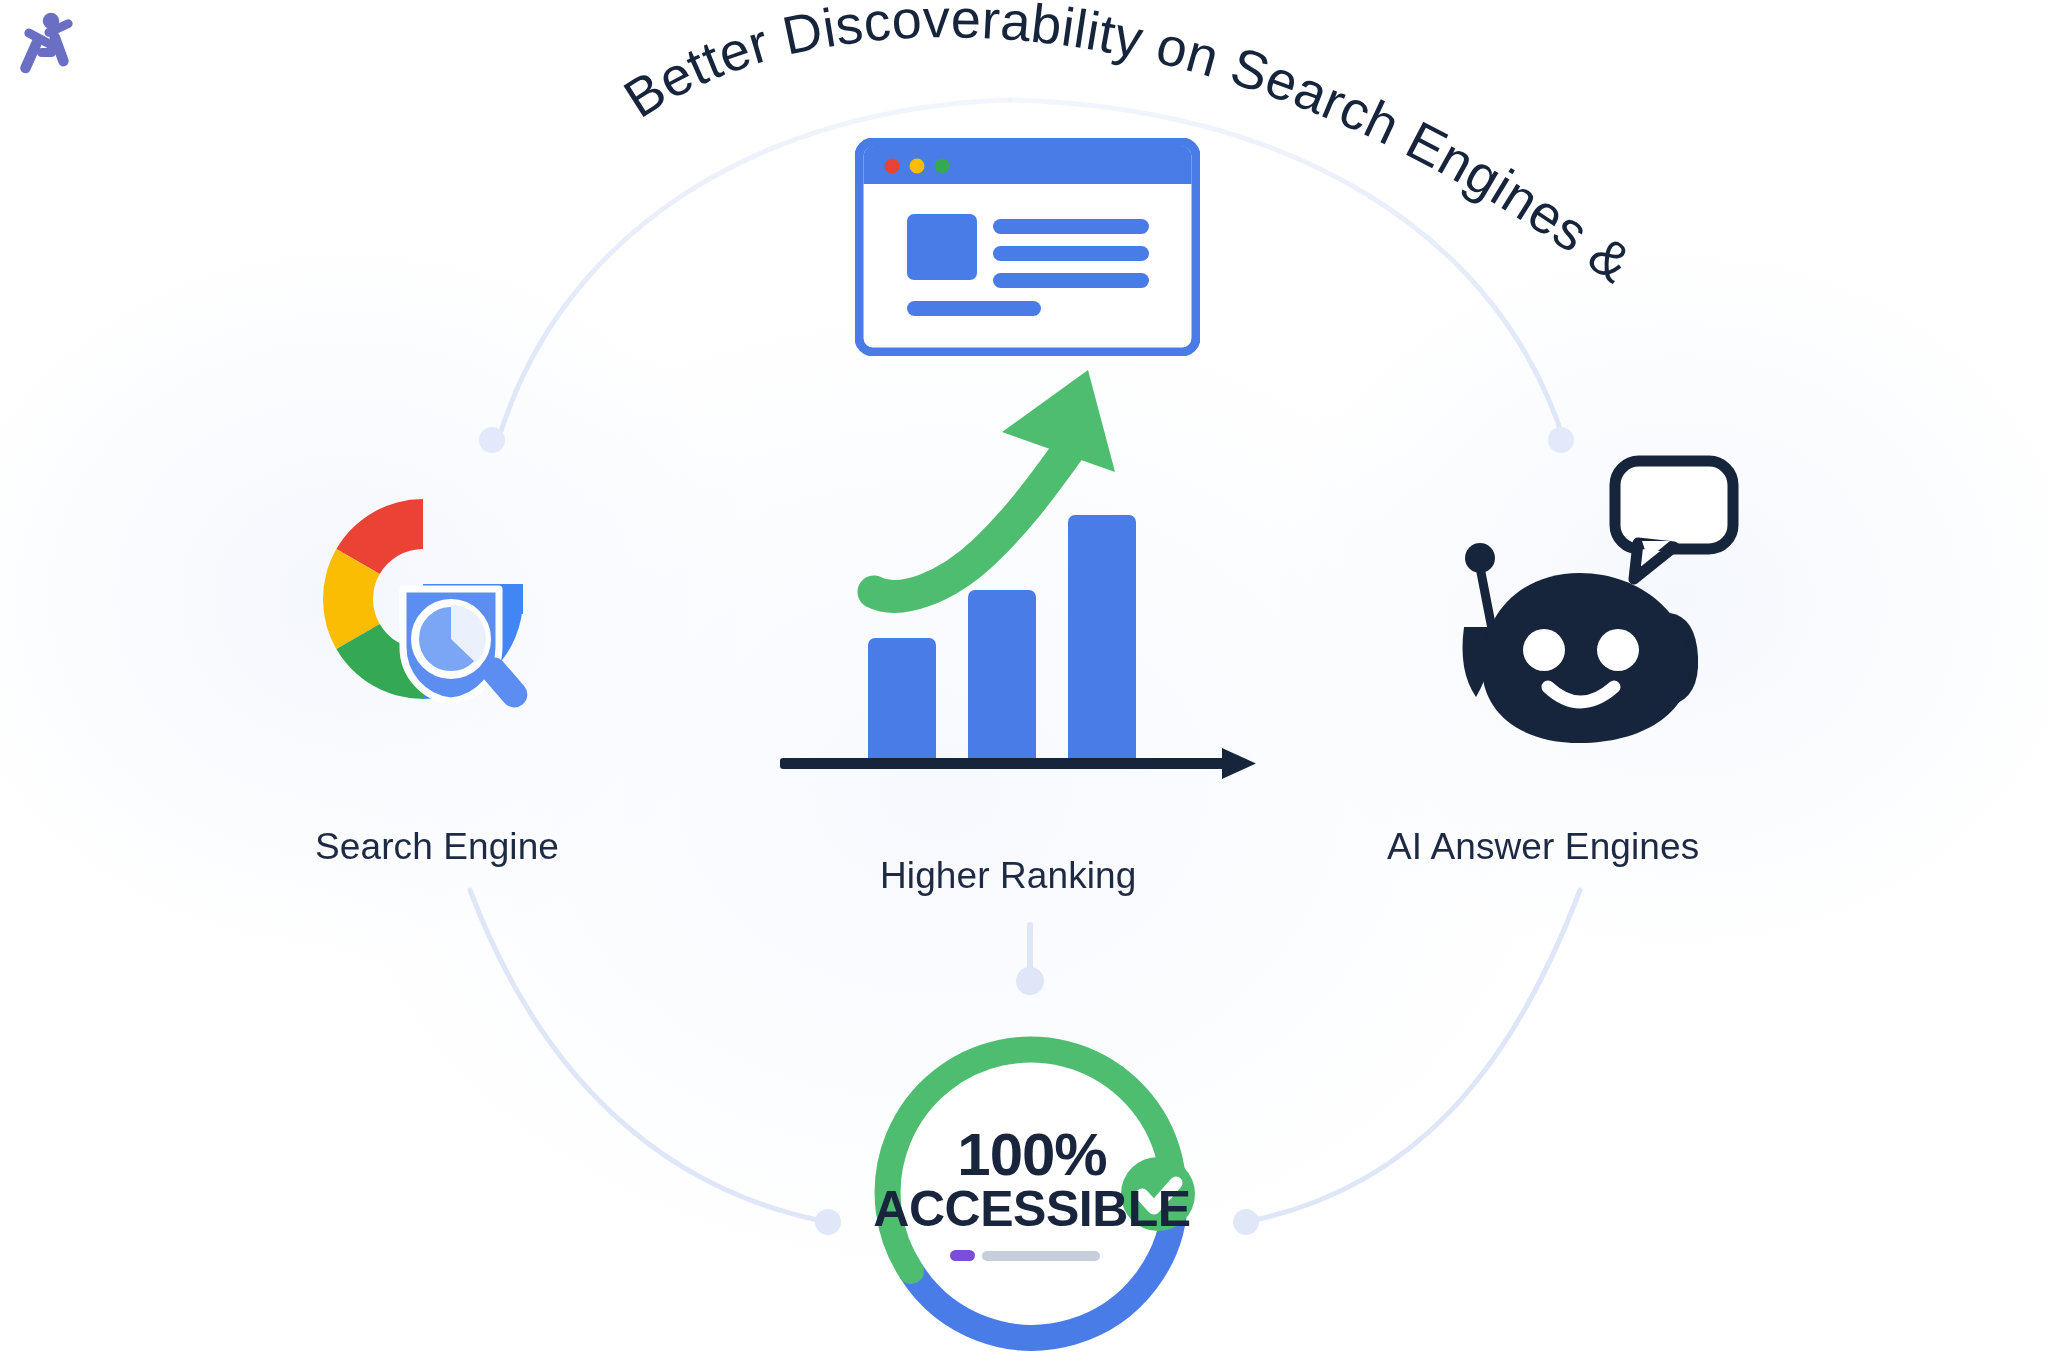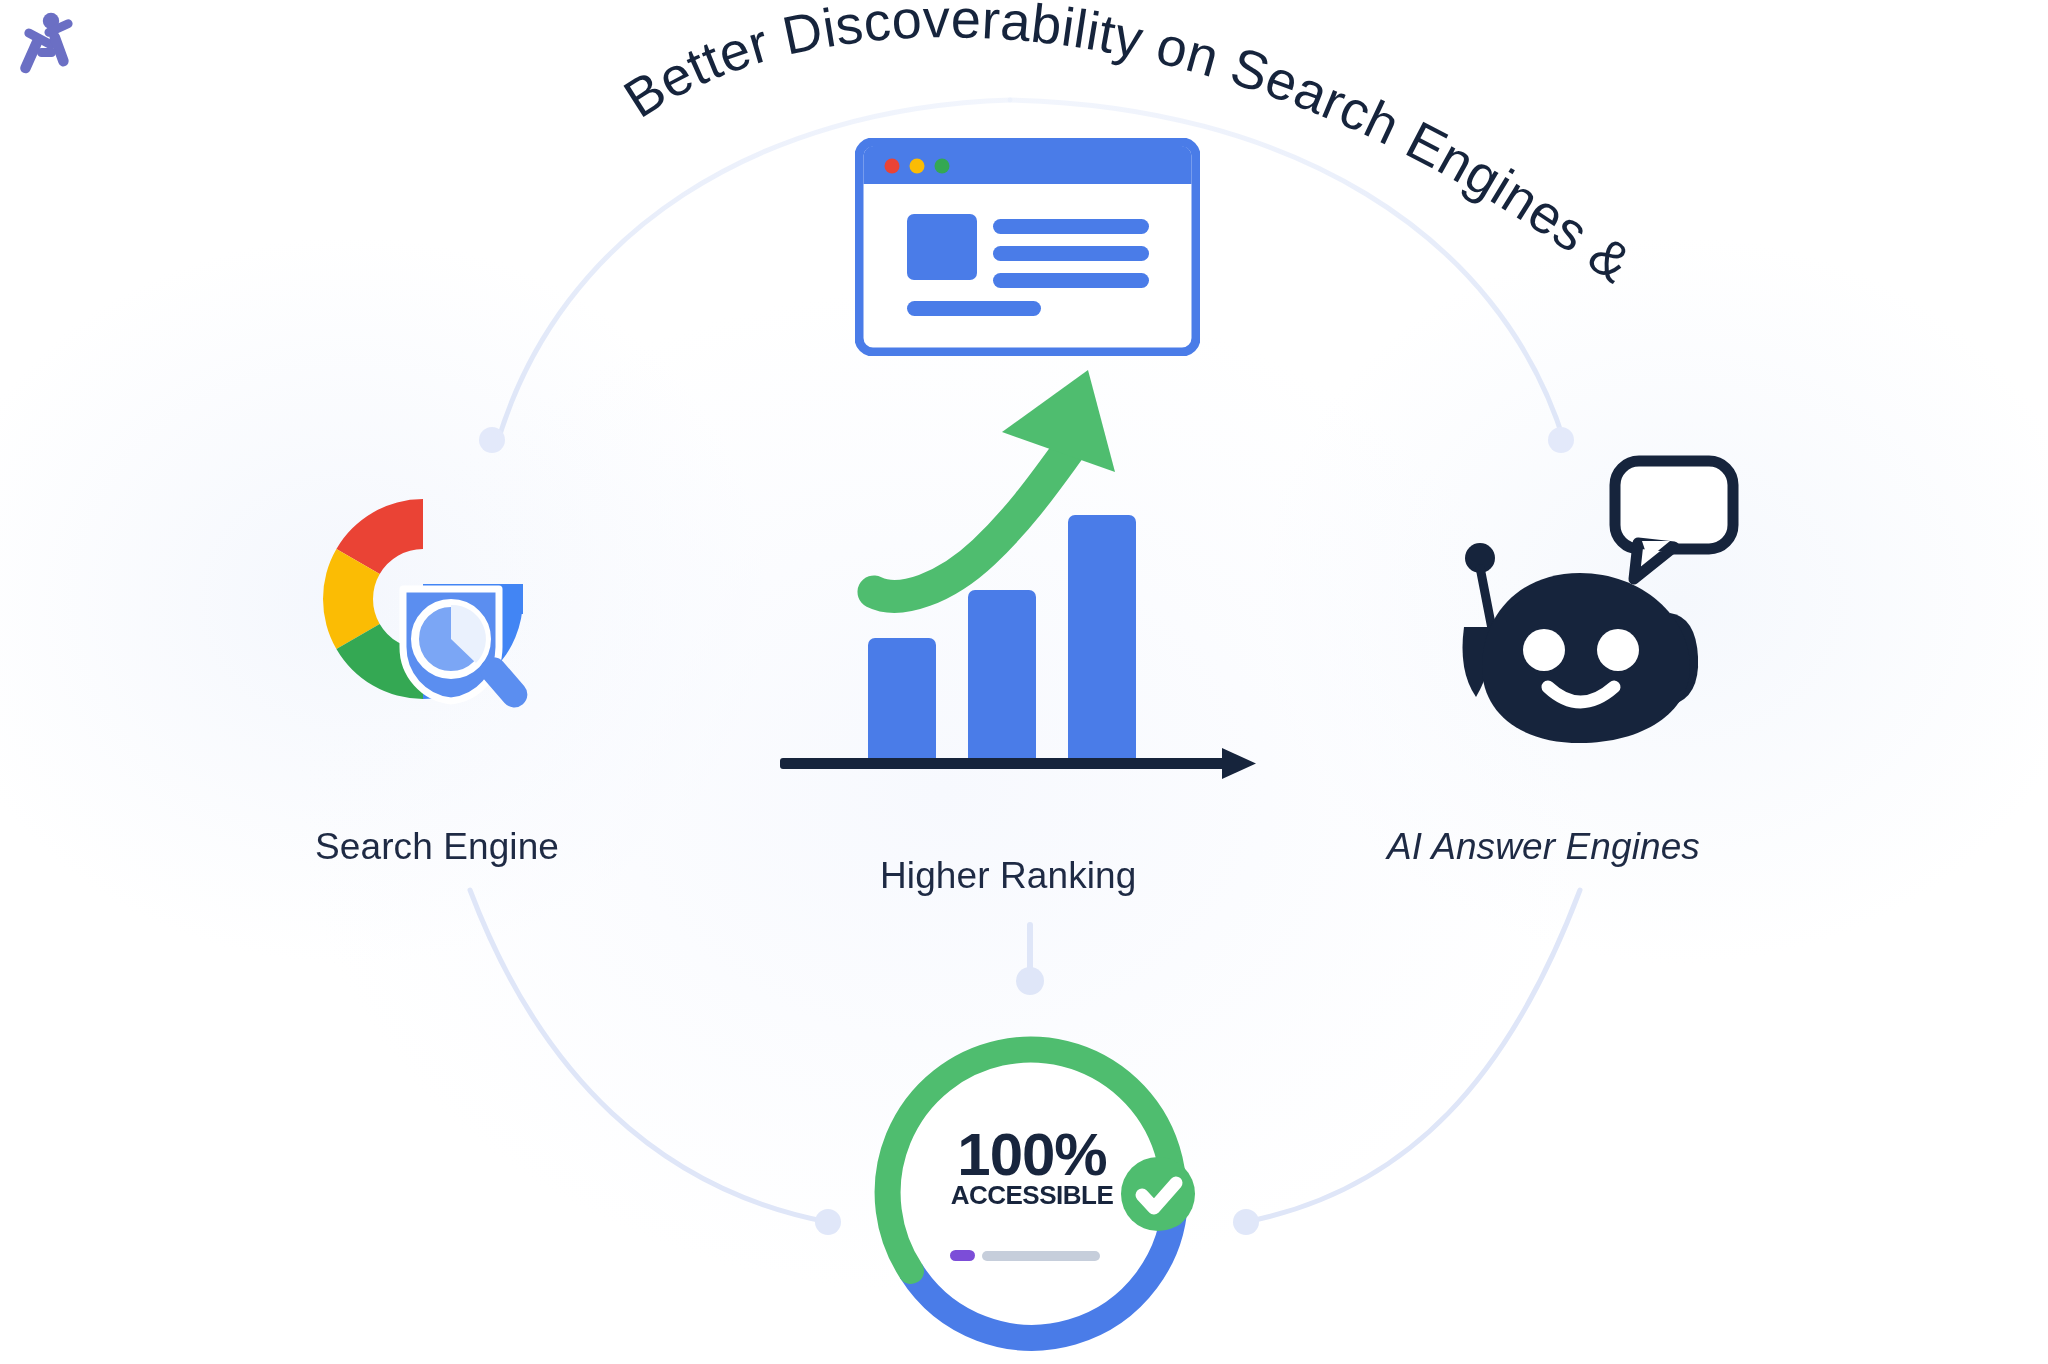--- a/index.html
+++ b/index.html
@@ -47,21 +47,21 @@
   .node-label {
     position: absolute;
     color: #1e2a44;
     font-size: 37px;
     letter-spacing: .1px;
     white-space: nowrap;
     font-family: "Liberation Sans", sans-serif;
   }
   #label-search-engine { left: 315px; top: 826px; }
   #label-higher-ranking { left: 880px; top: 855px; }
-  #label-ai-answer-engines { left: 1387px; top: 826px; font-style: italic; }
+  #label-ai-answer-engines { left: 1387px; top: 826px; }
 
   
   #browser-mockup {
     left: 855px;
     top: 138px;
     width: 345px;
     height: 218px;
   }
 
   
@@ -104,21 +104,21 @@
     font-family: "Liberation Sans", sans-serif;
   }
   #gauge-percent {
     top: 92px;
     font-size: 60px;
     font-weight: bold;
     letter-spacing: -1px;
   }
   #gauge-caption {
     top: 152px;
-    font-size: 26px;
+    font-size: 50px;
     font-weight: bold;
     letter-spacing: -0.5px;
   }
   #gauge-progress {
     position: absolute;
     top: 222px;
     left: 88px;
     width: 150px;
     height: 11px;
     display: flex;

